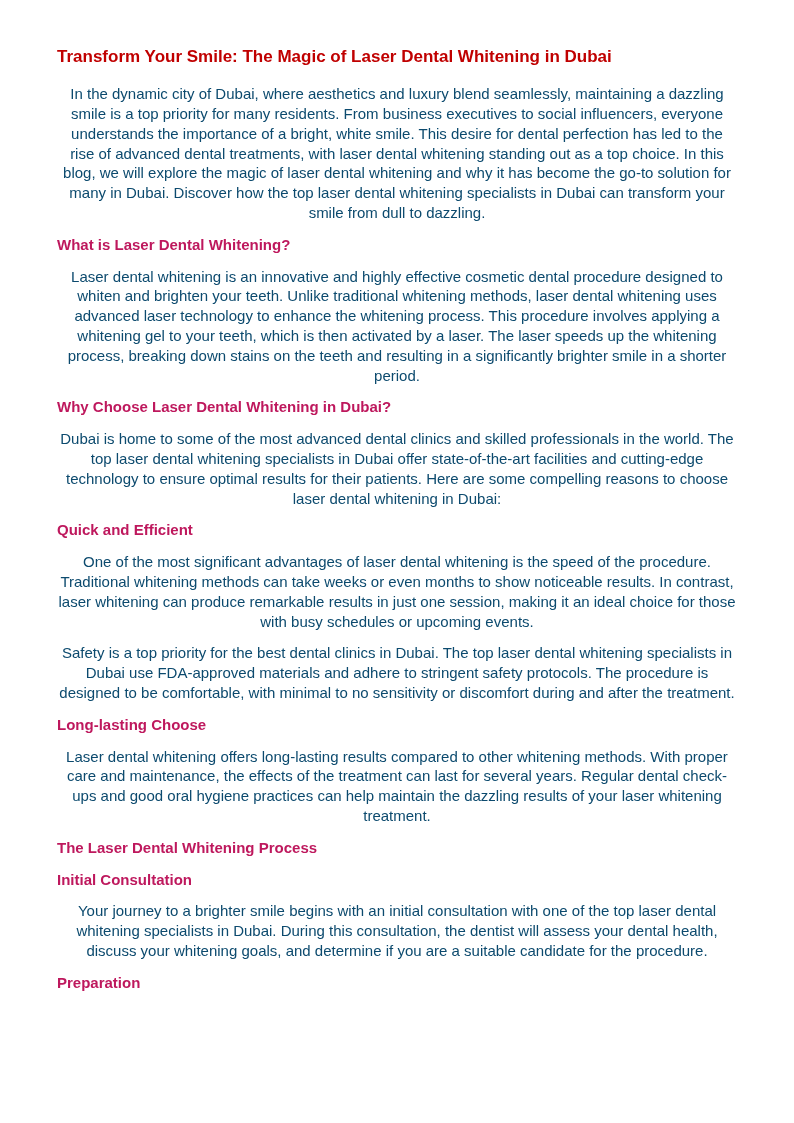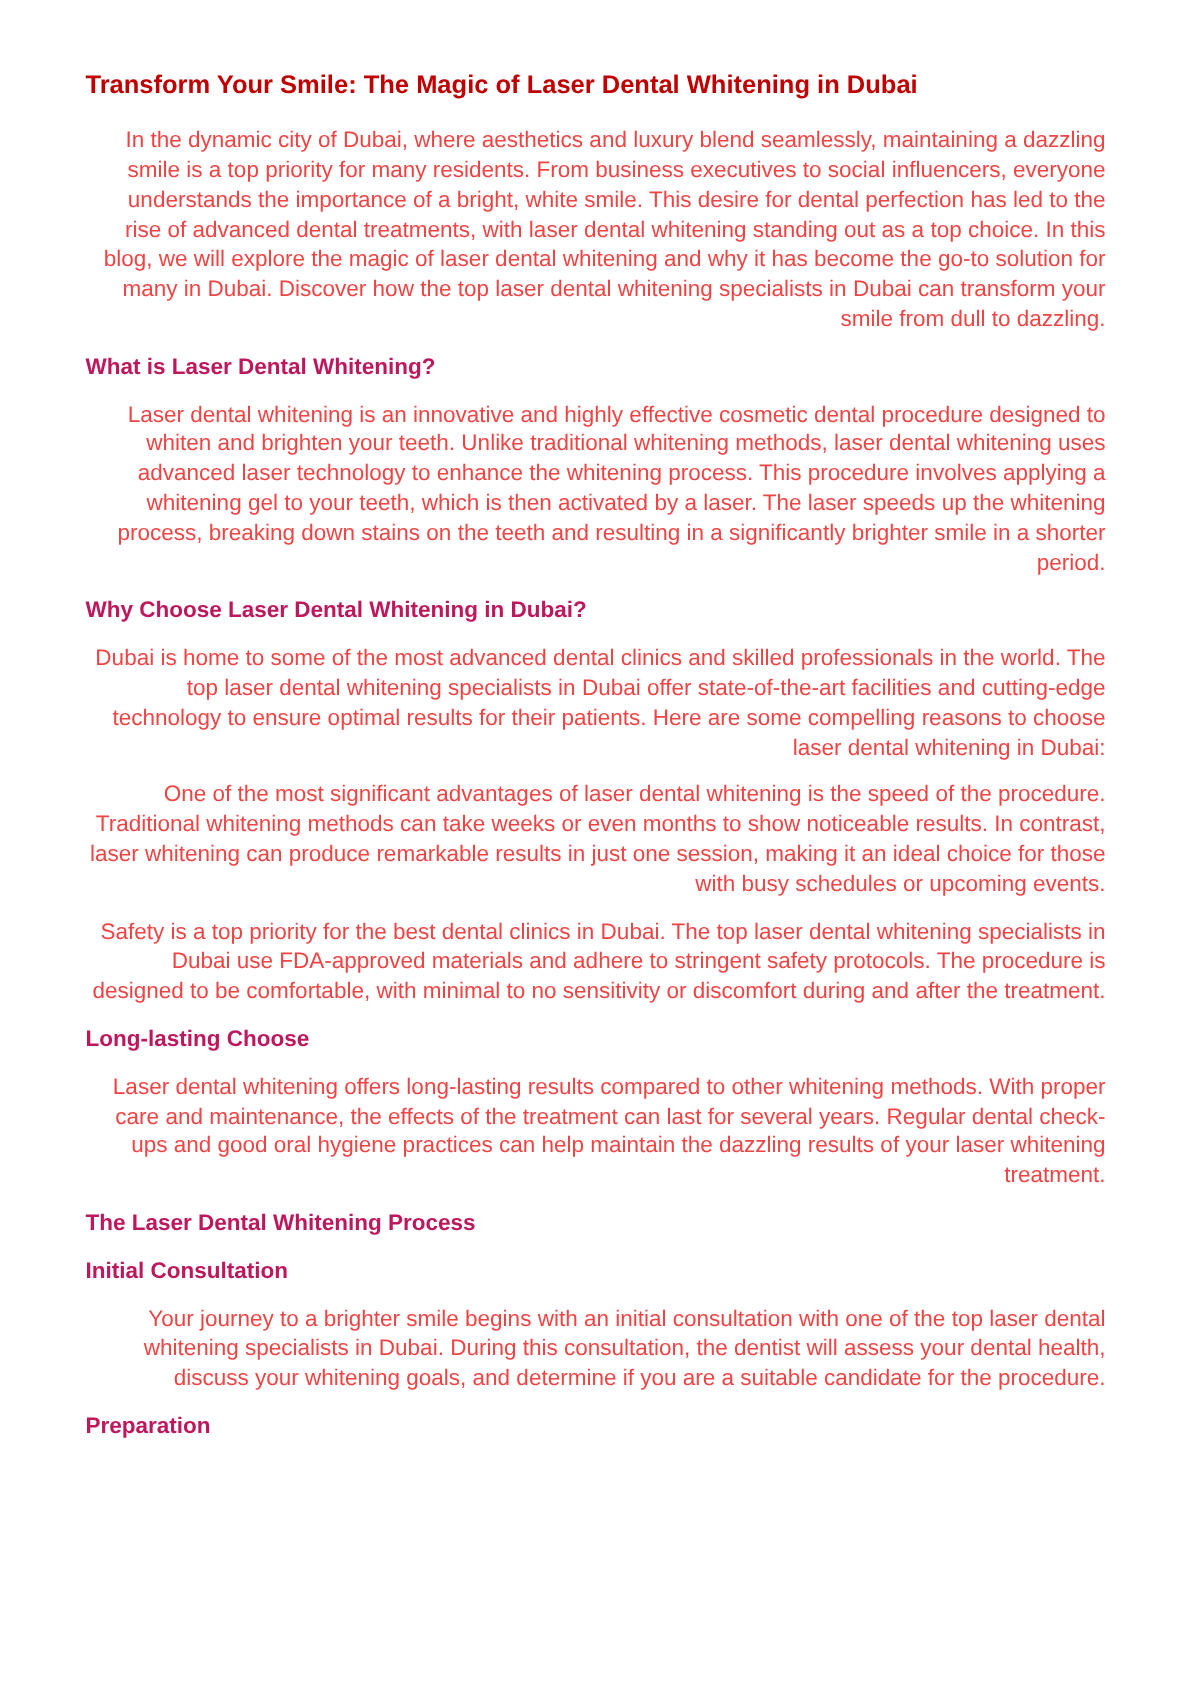--- a/index.html
+++ b/index.html
@@ -25,22 +25,22 @@
     font-size: 17px;
     line-height: 1.25;
     font-weight: bold;
     color: #c00000;
     margin: 0 0 17px 0;
   }
   p.doc-para {
     font-size: 15px;
     line-height: 1.32;
     margin: 0 0 12px 0;
-    color: #ef4444;
-    text-align: right;
+    color: #0c4a6e;
+    text-align: center;
   }
   h2.doc-heading {
     font-size: 15px;
     line-height: 1.32;
     font-weight: bold;
     color: #be185d;
     margin: 0 0 12px 0;
   }
 </style>
 </head>
@@ -51,20 +51,21 @@
   <h1 class="doc-title">Transform Your Smile: The Magic of Laser Dental Whitening in Dubai</h1>
 
   <p class="doc-para">In the dynamic city of Dubai, where aesthetics and luxury blend seamlessly, maintaining a dazzling smile is a top priority for many residents. From business executives to social influencers, everyone understands the importance of a bright, white smile. This desire for dental perfection has led to the rise of advanced dental treatments, with laser dental whitening standing out as a top choice. In this blog, we will explore the magic of laser dental whitening and why it has become the go-to solution for many in Dubai. Discover how the top laser dental whitening specialists in Dubai can transform your smile from dull to dazzling.</p>
 
   <h2 class="doc-heading">What is Laser Dental Whitening?</h2>
   <p class="doc-para">Laser dental whitening is an innovative and highly effective cosmetic dental procedure designed to whiten and brighten your teeth. Unlike traditional whitening methods, laser dental whitening uses advanced laser technology to enhance the whitening process. This procedure involves applying a whitening gel to your teeth, which is then activated by a laser. The laser speeds up the whitening process, breaking down stains on the teeth and resulting in a significantly brighter smile in a shorter period.</p>
 
   <h2 class="doc-heading">Why Choose Laser Dental Whitening in Dubai?</h2>
   <p class="doc-para">Dubai is home to some of the most advanced dental clinics and skilled professionals in the world. The top laser dental whitening specialists in Dubai offer state-of-the-art facilities and cutting-edge technology to ensure optimal results for their patients. Here are some compelling reasons to choose laser dental whitening in Dubai:</p>
 
+  <h2 class="doc-heading">Quick and Efficient</h2>
   <p class="doc-para">One of the most significant advantages of laser dental whitening is the speed of the procedure. Traditional whitening methods can take weeks or even months to show noticeable results. In contrast, laser whitening can produce remarkable results in just one session, making it an ideal choice for those with busy schedules or upcoming events.</p>
 
   <p class="doc-para">Safety is a top priority for the best dental clinics in Dubai. The top laser dental whitening specialists in Dubai use FDA-approved materials and adhere to stringent safety protocols. The procedure is designed to be comfortable, with minimal to no sensitivity or discomfort during and after the treatment.</p>
 
   <h2 class="doc-heading">Long-lasting Choose</h2>
   <p class="doc-para">Laser dental whitening offers long-lasting results compared to other whitening methods. With proper care and maintenance, the effects of the treatment can last for several years. Regular dental check-ups and good oral hygiene practices can help maintain the dazzling results of your laser whitening treatment.</p>
 
   <h2 class="doc-heading">The Laser Dental Whitening Process</h2>
 
   <h2 class="doc-heading">Initial Consultation</h2>

